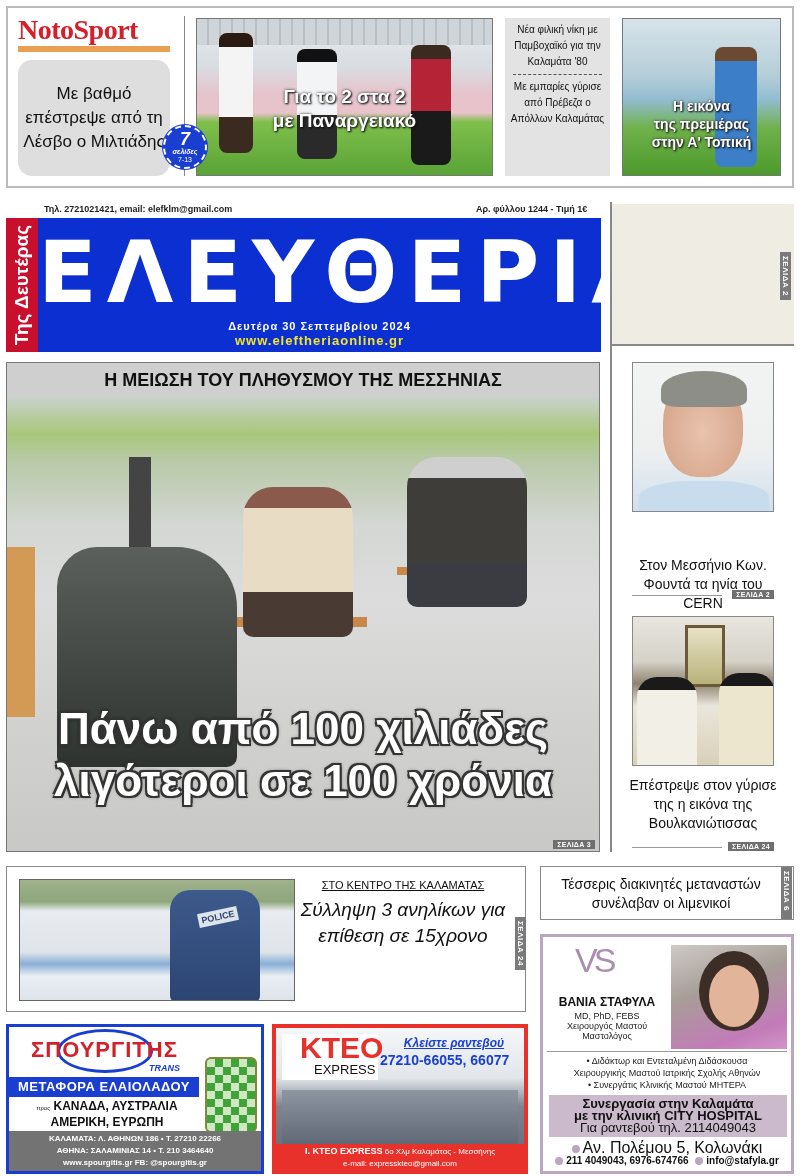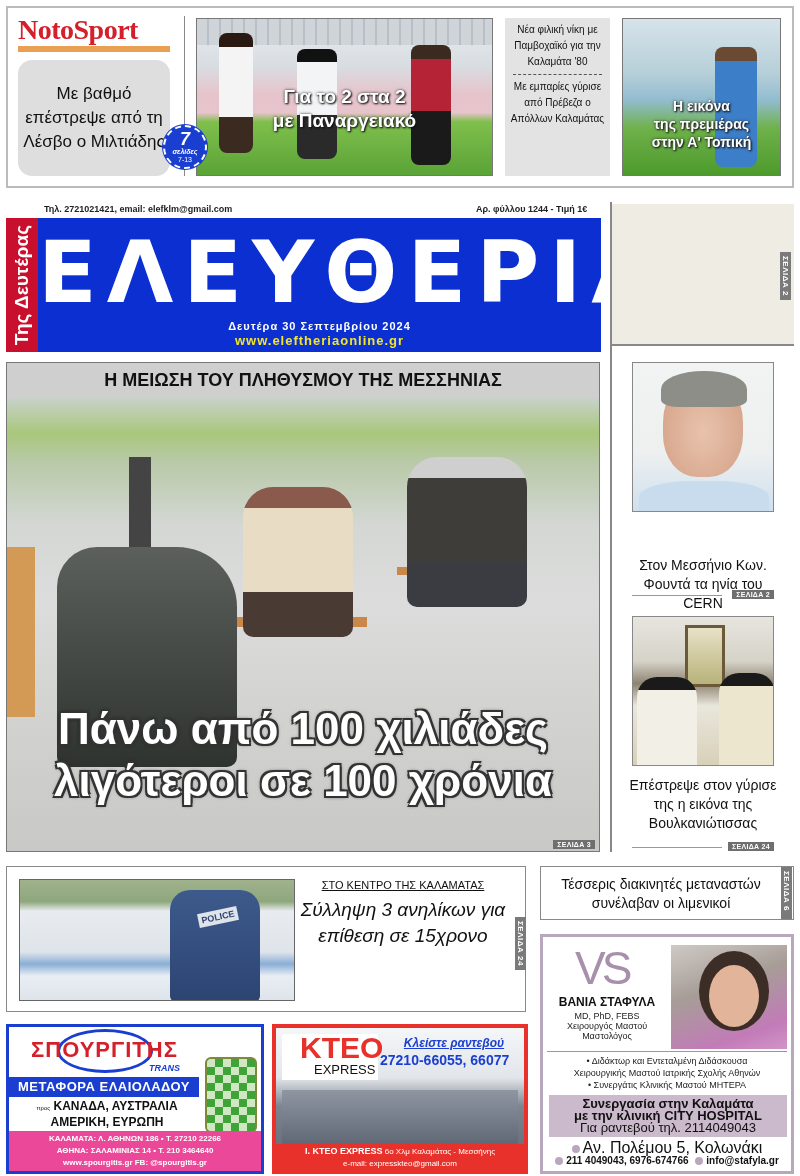--- a/index.html
+++ b/index.html
@@ -74,33 +74,33 @@
 
   
   .ad-spourgitis { left: 6px; top: 1024px; width: 258px; height: 150px; border: 3px solid #1a3fd0; background:#fff; overflow:hidden; }
   .sp-logo { position:absolute; left: 8px; top: 10px; width: 175px; text-align:center; color:#d4202a; font-weight:bold; font-size: 22px; letter-spacing: 1px; font-family:"Liberation Sans", sans-serif; }
   .sp-globe { position:absolute; left: 48px; top: 2px; width: 96px; height: 44px; border-radius:50% 50% 50% 50%; border: 3px solid #1a3fd0; }
   .sp-trans { position:absolute; left: 140px; top: 36px; color:#1a3fd0; font-weight:bold; font-style: italic; font-size: 9px; }
   .sp-band { position:absolute; left: 0; top: 50px; width: 190px; height: 20px; background:#1a3fd0; color:#fff; font-weight:bold; font-size: 13px; line-height: 20px; text-align:center; letter-spacing: .5px; }
   .sp-dest { position:absolute; left: 6px; top: 72px; width: 184px; text-align:center; font-weight: bold; font-size: 12px; line-height: 14px; color:#111; }
   .sp-dest small { font-size: 6px; font-weight: normal; }
   .sp-can { position:absolute; left: 196px; top: 30px; width: 52px; height: 76px; border-radius: 6px; background: repeating-conic-gradient(#3fa33a 0 25%, #cfe8c2 0 50%) 0 0/16px 16px; border: 2px solid #7c8a3a; }
-  .sp-foot { position:absolute; left: 0; bottom: 0; width: 100%; height: 40px; background:#ec4899; color:#fff; text-align:center; font-size: 8px; font-weight:bold; line-height: 12px; padding-top: 2px; }
+  .sp-foot { position:absolute; left: 0; bottom: 0; width: 100%; height: 40px; background:#737373; color:#fff; text-align:center; font-size: 8px; font-weight:bold; line-height: 12px; padding-top: 2px; }
   .ad-kteo { left: 272px; top: 1024px; width: 256px; height: 150px; border: 4px solid #e8312a; overflow:hidden;
      background: linear-gradient(180deg, #f4f6f8 0%, #e2e6ea 35%, #7d8590 55%, #6b7380 80%, #e8312a 100%); }
   .kteo-logo { position:absolute; left: 6px; top: 6px; width: 96px; height: 46px; background: #fff; }
   .kteo-logo .k1 { position:absolute; left: 18px; top: -2px; color:#e8312a; font-weight:bold; font-size: 30px; line-height: 32px; }
   .kteo-logo .k2 { position:absolute; left: 32px; top: 28px; color:#111; font-size: 13px; line-height: 16px; }
   .kteo-cta { position:absolute; left: 108px; top: 8px; width: 140px; text-align:center; color:#1a3fd0; font-weight:bold; font-style: italic; font-size: 12px; text-decoration: underline; }
   .kteo-phone { position:absolute; left: 104px; top: 24px; width: 150px; text-align:left; color:#1a3fd0; font-weight:bold; font-size: 14px; }
   .kteo-building { position:absolute; left: 6px; top: 62px; width: 236px; height: 58px; background: linear-gradient(180deg,#8e96a2,#5d6572); }
   .kteo-foot { position:absolute; left:0; bottom:0; width:100%; height: 26px; background:#e8312a; color:#fff; text-align:center; font-size: 8px; line-height: 12px; padding-top: 1px; }
   .kteo-foot b { font-size: 9px; }
   .ad-stafyla { left: 540px; top: 934px; width: 254px; height: 240px; border: 3px solid #b9a7be; background:#fff; overflow:hidden; }
-  .vs-logo { position:absolute; left: 32px; top: 4px; color:#a890ad; font-size: 46px; letter-spacing: -4px; font-family:"Liberation Sans", sans-serif; }
+  .vs-logo { position:absolute; left: 32px; top: 4px; color:#a890ad; font-size: 34px; letter-spacing: -4px; font-family:"Liberation Sans", sans-serif; }
   .st-name { position:absolute; left: 4px; top: 58px; width: 120px; text-align:center; font-weight:bold; font-size: 12px; color:#111; }
   .st-cred { position:absolute; left: 4px; top: 74px; width: 120px; text-align:center; font-size: 9px; line-height: 10px; color:#222; }
   .st-photo { position:absolute; left: 128px; top: 8px; width: 116px; height: 104px; background: linear-gradient(160deg,#cfcac6 0%, #a79d97 40%, #c27bb8 80%, #d294c8 100%); overflow:hidden;}
   .st-hair { position:absolute; left: 28px; top: 6px; width: 70px; height: 80px; border-radius: 50%; background:#3d2d27; }
   .st-face { position:absolute; left: 38px; top: 20px; width: 50px; height: 62px; border-radius: 50%; background:#e2b59b; }
   .st-hr { position:absolute; left: 4px; top: 114px; width: 240px; height: 1px; background:#999; }
   .st-bullets { position:absolute; left: 4px; top: 118px; width: 240px; text-align:center; font-size: 9px; line-height: 12px; color:#222; }
   .st-band { position:absolute; left: 6px; top: 158px; width: 238px; height: 42px; background: #cbb9cc; text-align:center; font-size: 13px; line-height: 12px; color:#111; padding-top: 3px; }
   .st-contact1 { position:absolute; left: 4px; top: 202px; width: 240px; text-align:center; font-size: 16px; color:#111; }
   .st-contact2 { position:absolute; left: 4px; top: 218px; width: 240px; text-align:center; font-size: 10px; color:#111; font-weight: bold; }

